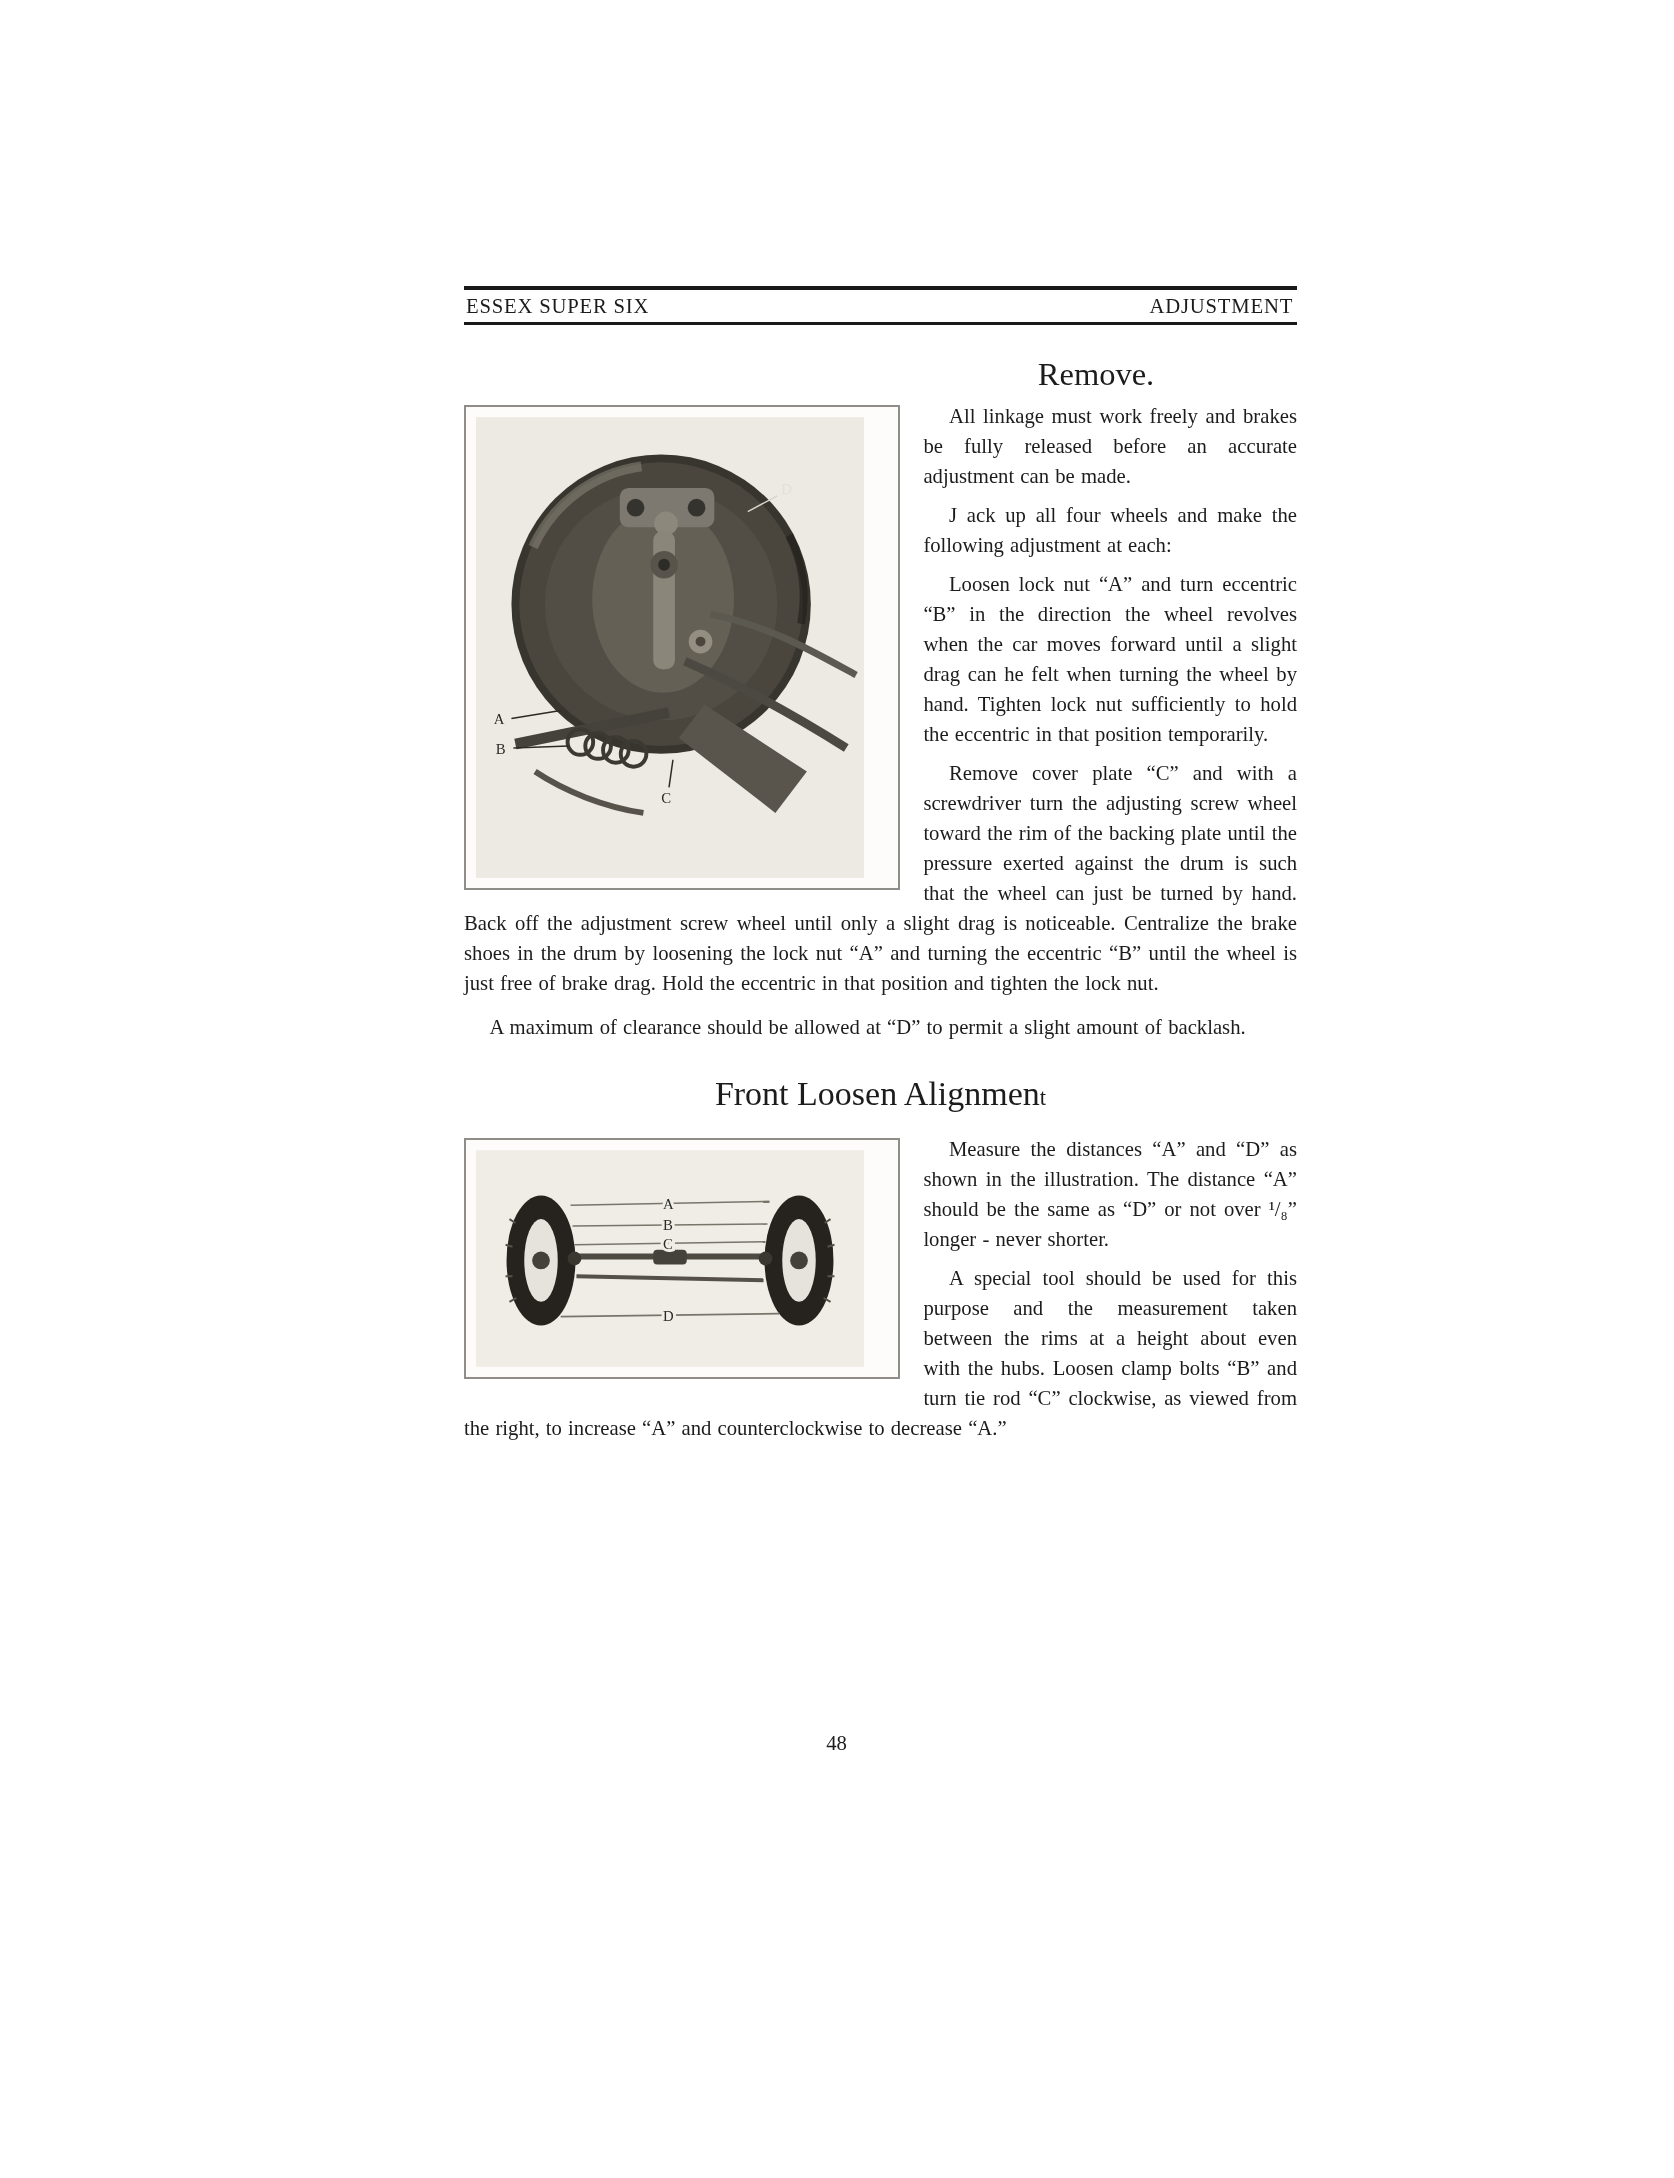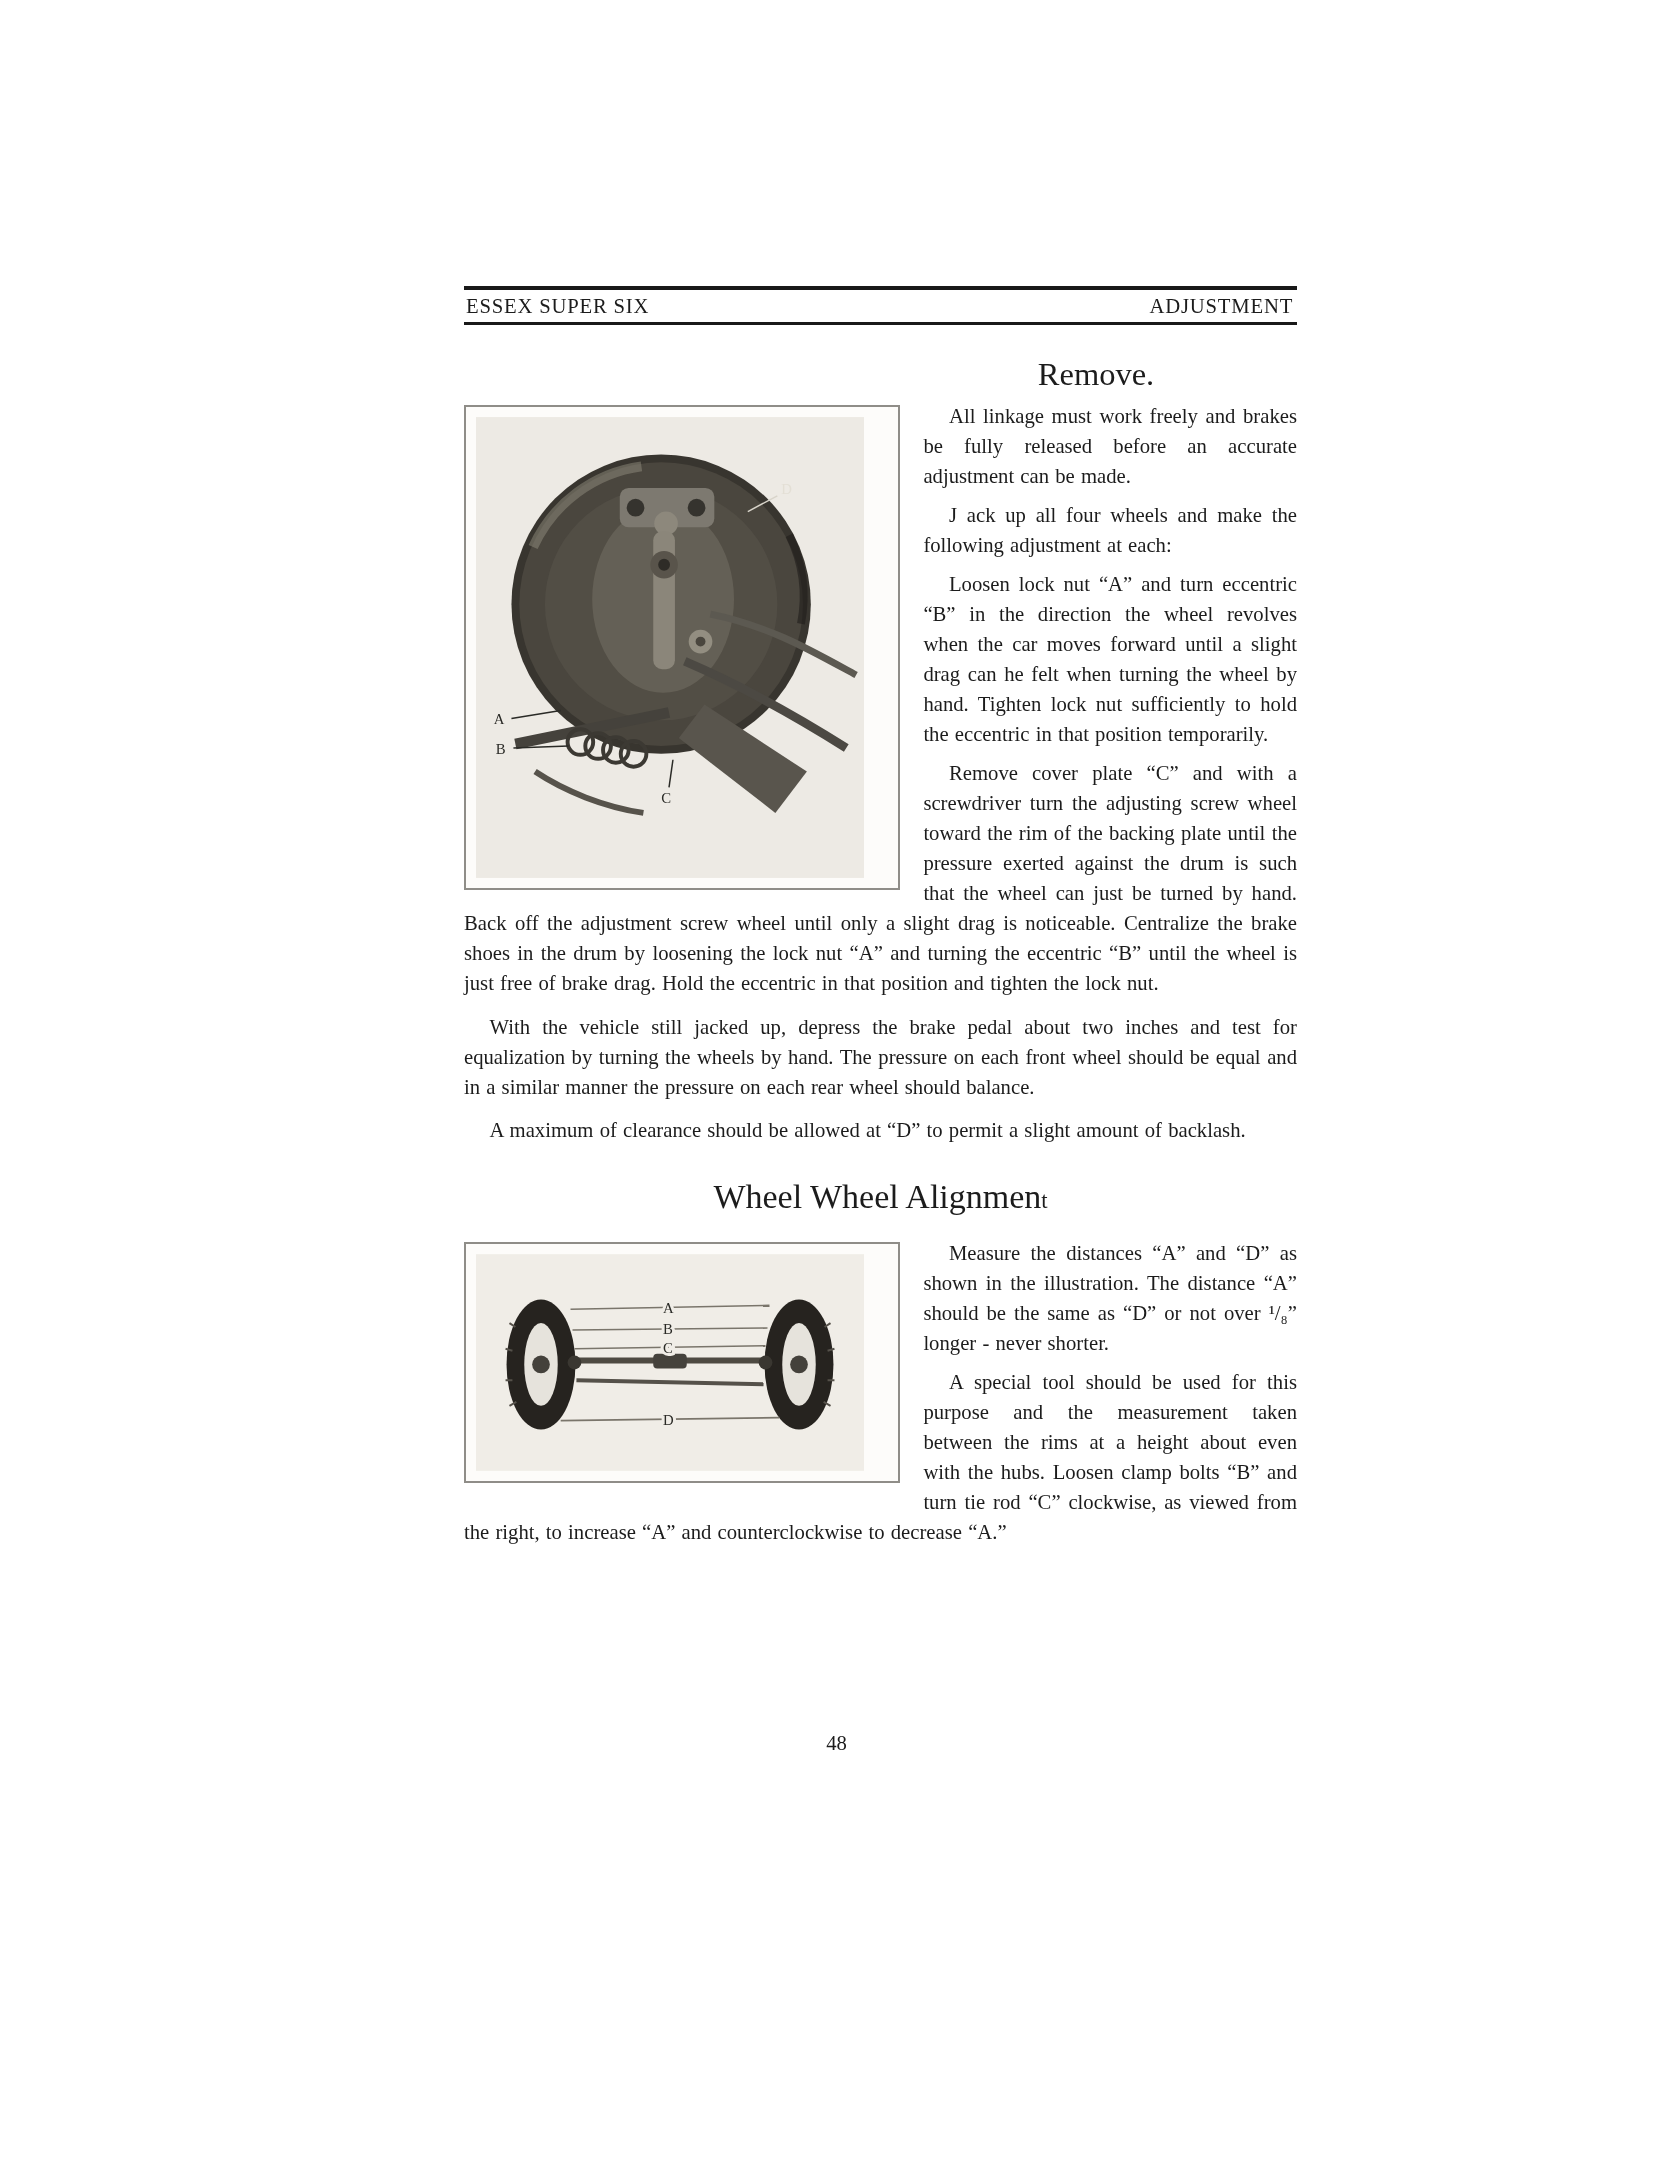--- a/index.html
+++ b/index.html
@@ -148,25 +148,24 @@
           <text x="188" y="392" class="fig-label">C</text>
           <text x="310" y="78" class="fig-label" fill="#e3dfd5" style="fill:#e3dfd5">D</text>
         </svg>
       </figure>
 
       <p class="no-top">All linkage must work freely and brakes be fully released before an accurate adjustment can be made.</p>
       <p>J ack up all four wheels and make the following adjustment at each:</p>
       <p>Loosen lock nut “A” and turn eccentric “B” in the direction the wheel revolves when the car moves forward until a slight drag can he felt when turning the wheel by hand. Tighten lock nut sufficiently to hold the eccentric in that position temporarily.</p>
       <p>Remove cover plate “C” and with a screwdriver turn the adjusting screw wheel toward the rim of the backing plate until the pressure exerted against the drum is such that the wheel can just be turned by hand. Back off the adjustment screw wheel until only a slight drag is noticeable. Centralize the brake shoes in the drum by loosening the lock nut “A” and turning the eccentric “B” until the wheel is just free of brake drag. Hold the eccentric in that position and tighten the lock nut.</p>
       <div class="clear"></div>
-      <p class="block">With the vehicle still jacked up, depress the brake pedal about two inches and test for equalization by turning the wheels by hand. The pressure on each front wheel should be equal and in a similar manner the pressure on each rear wheel should balance.</p>
       <p class="block">A maximum of clearance should be allowed at “D” to permit a slight amount of backlash.</p>
     </section>
 
-    <h2 class="alignment-title"><span>Wheel Wheel Alignmen</span><span class="title-tail">t</span></h2>
+    <h2 class="alignment-title"><span>Front Loosen Alignmen</span><span class="title-tail">t</span></h2>
 
     <section>
       <figure class="figure-frame">
         <svg width="388" height="217" viewBox="0 0 394 220">
           <rect width="394" height="220" fill="#f0ede7"></rect>
 
           <ellipse cx="66" cy="112" rx="35" ry="66" fill="#26231f"></ellipse>
           <ellipse cx="66" cy="112" rx="17" ry="42" fill="#e6e3dc"></ellipse>
           <circle cx="66" cy="112" r="9" fill="#44413b"></circle>
           <path d="M34 70 L 40 74 M30 96 L 37 98 M30 128 L 37 128 M34 154 L 41 150" stroke="#55514a" stroke-width="2"></path>

